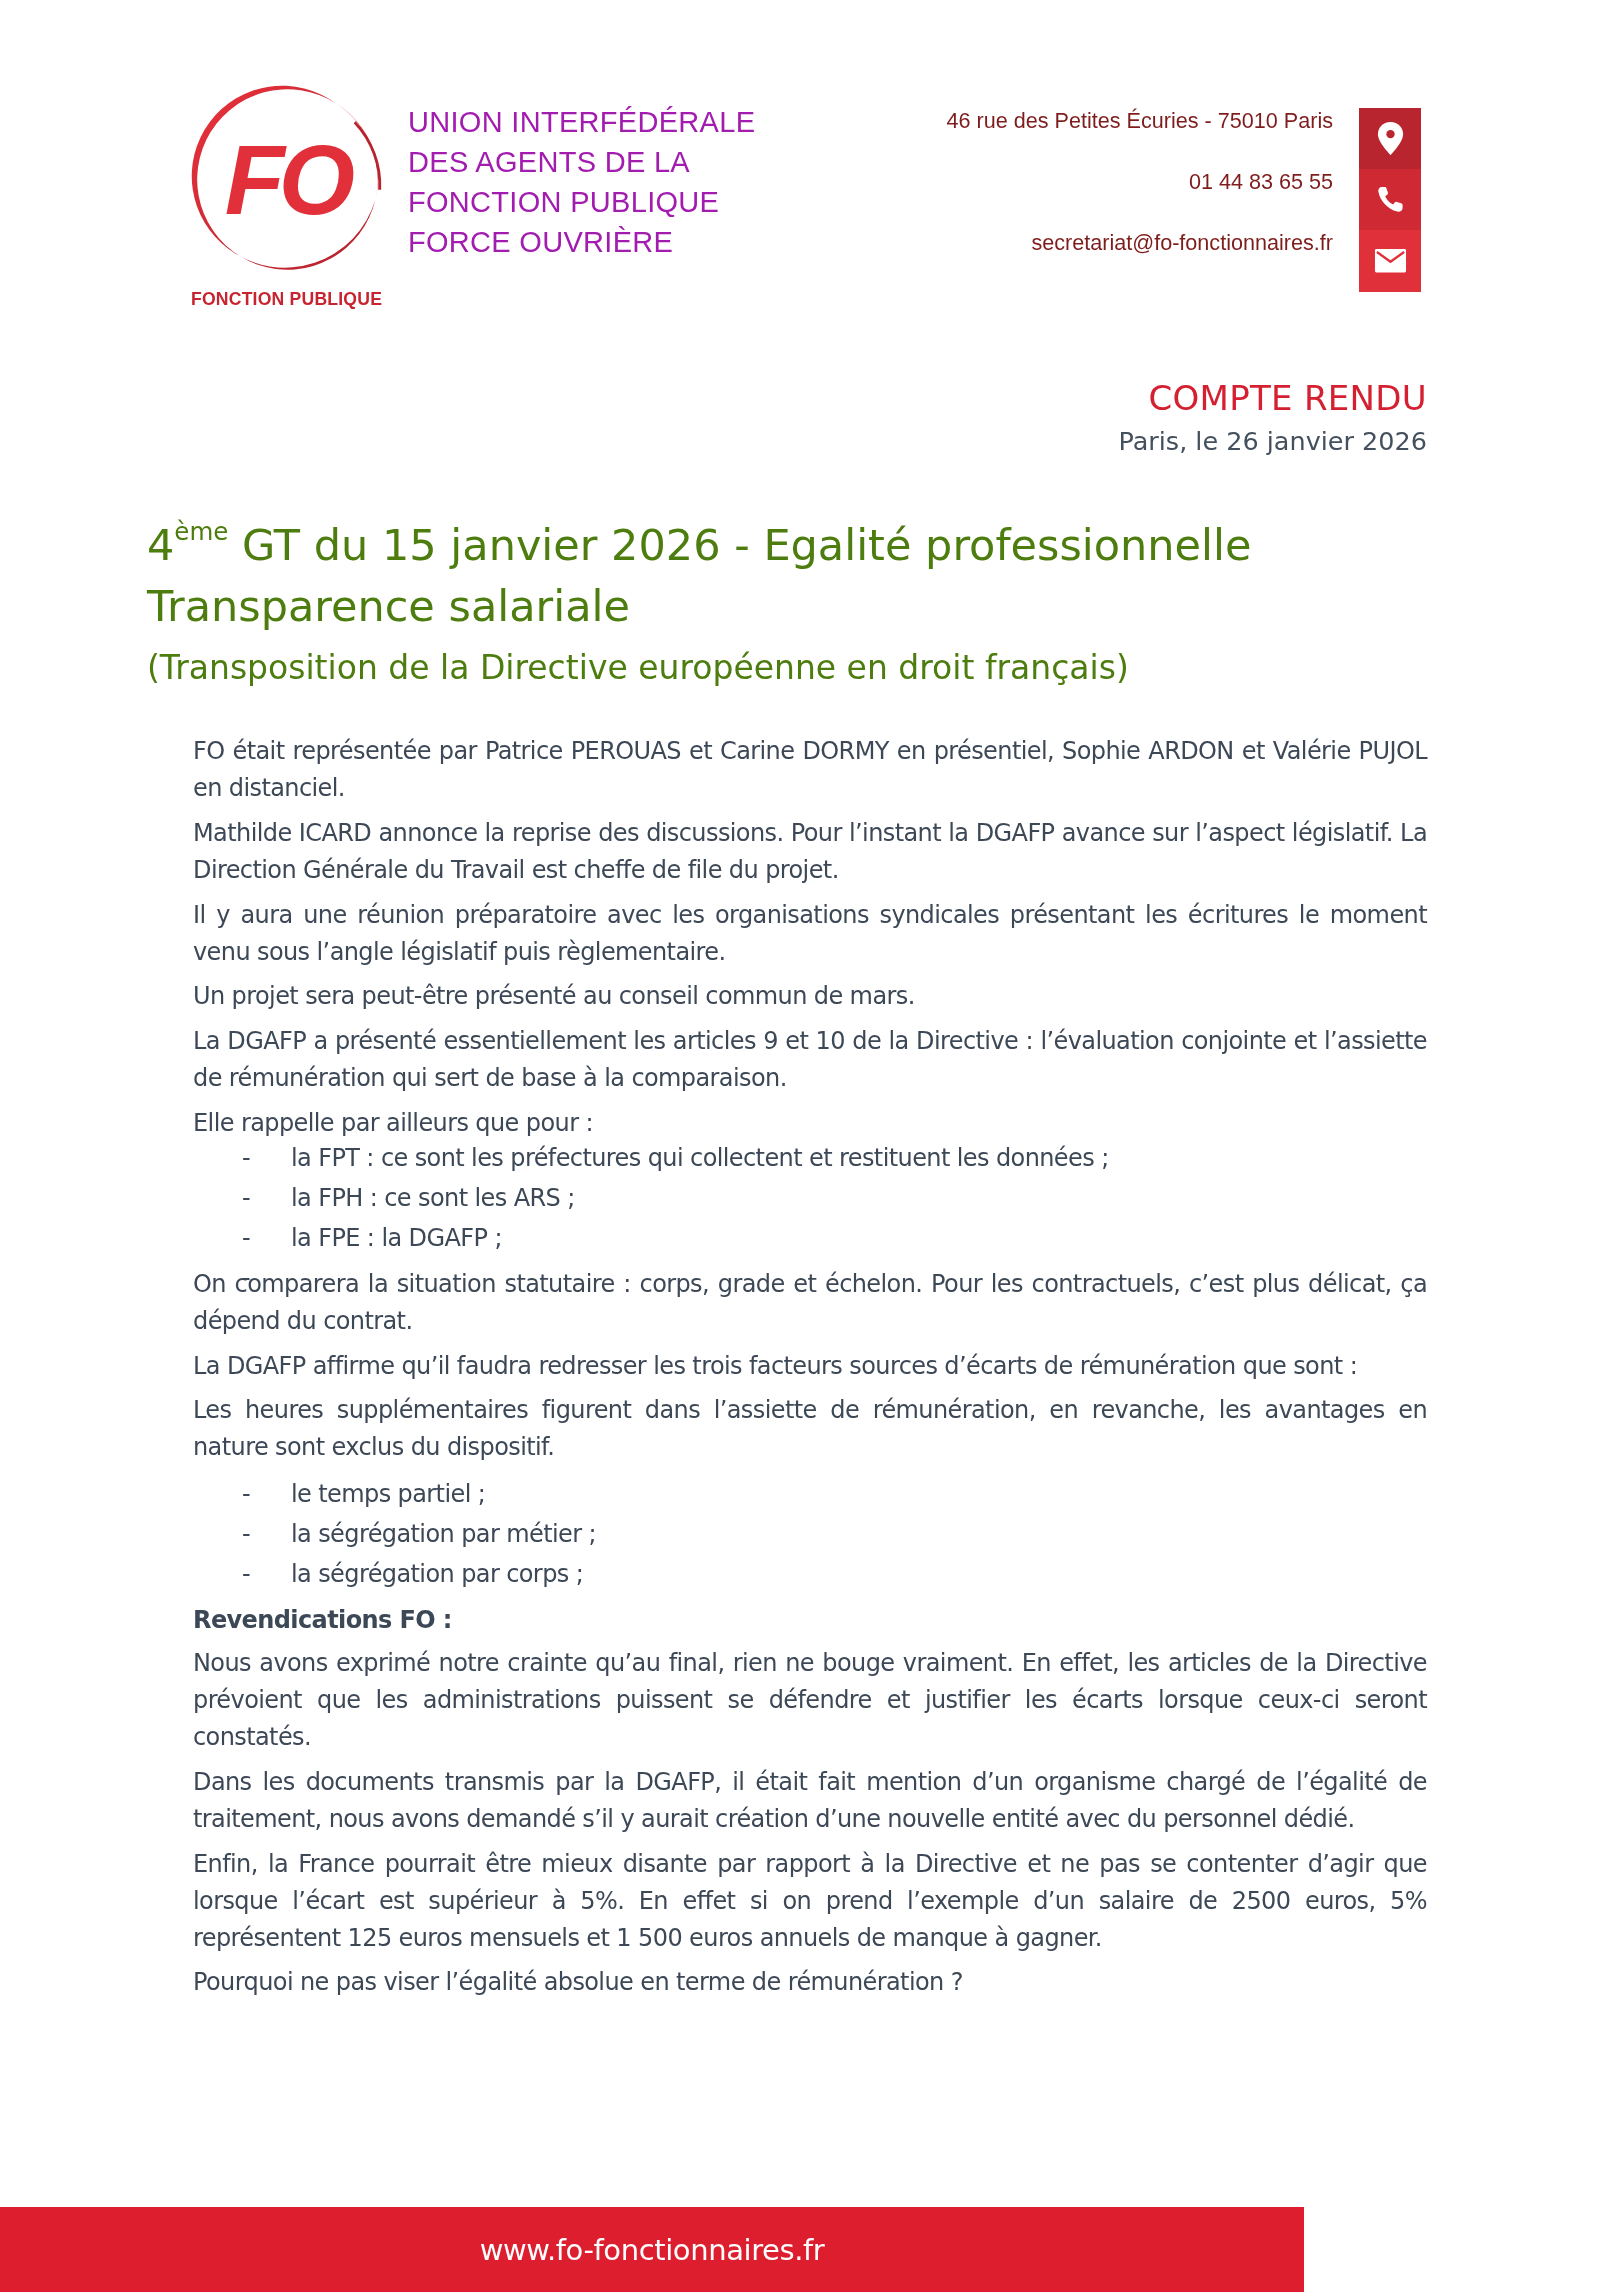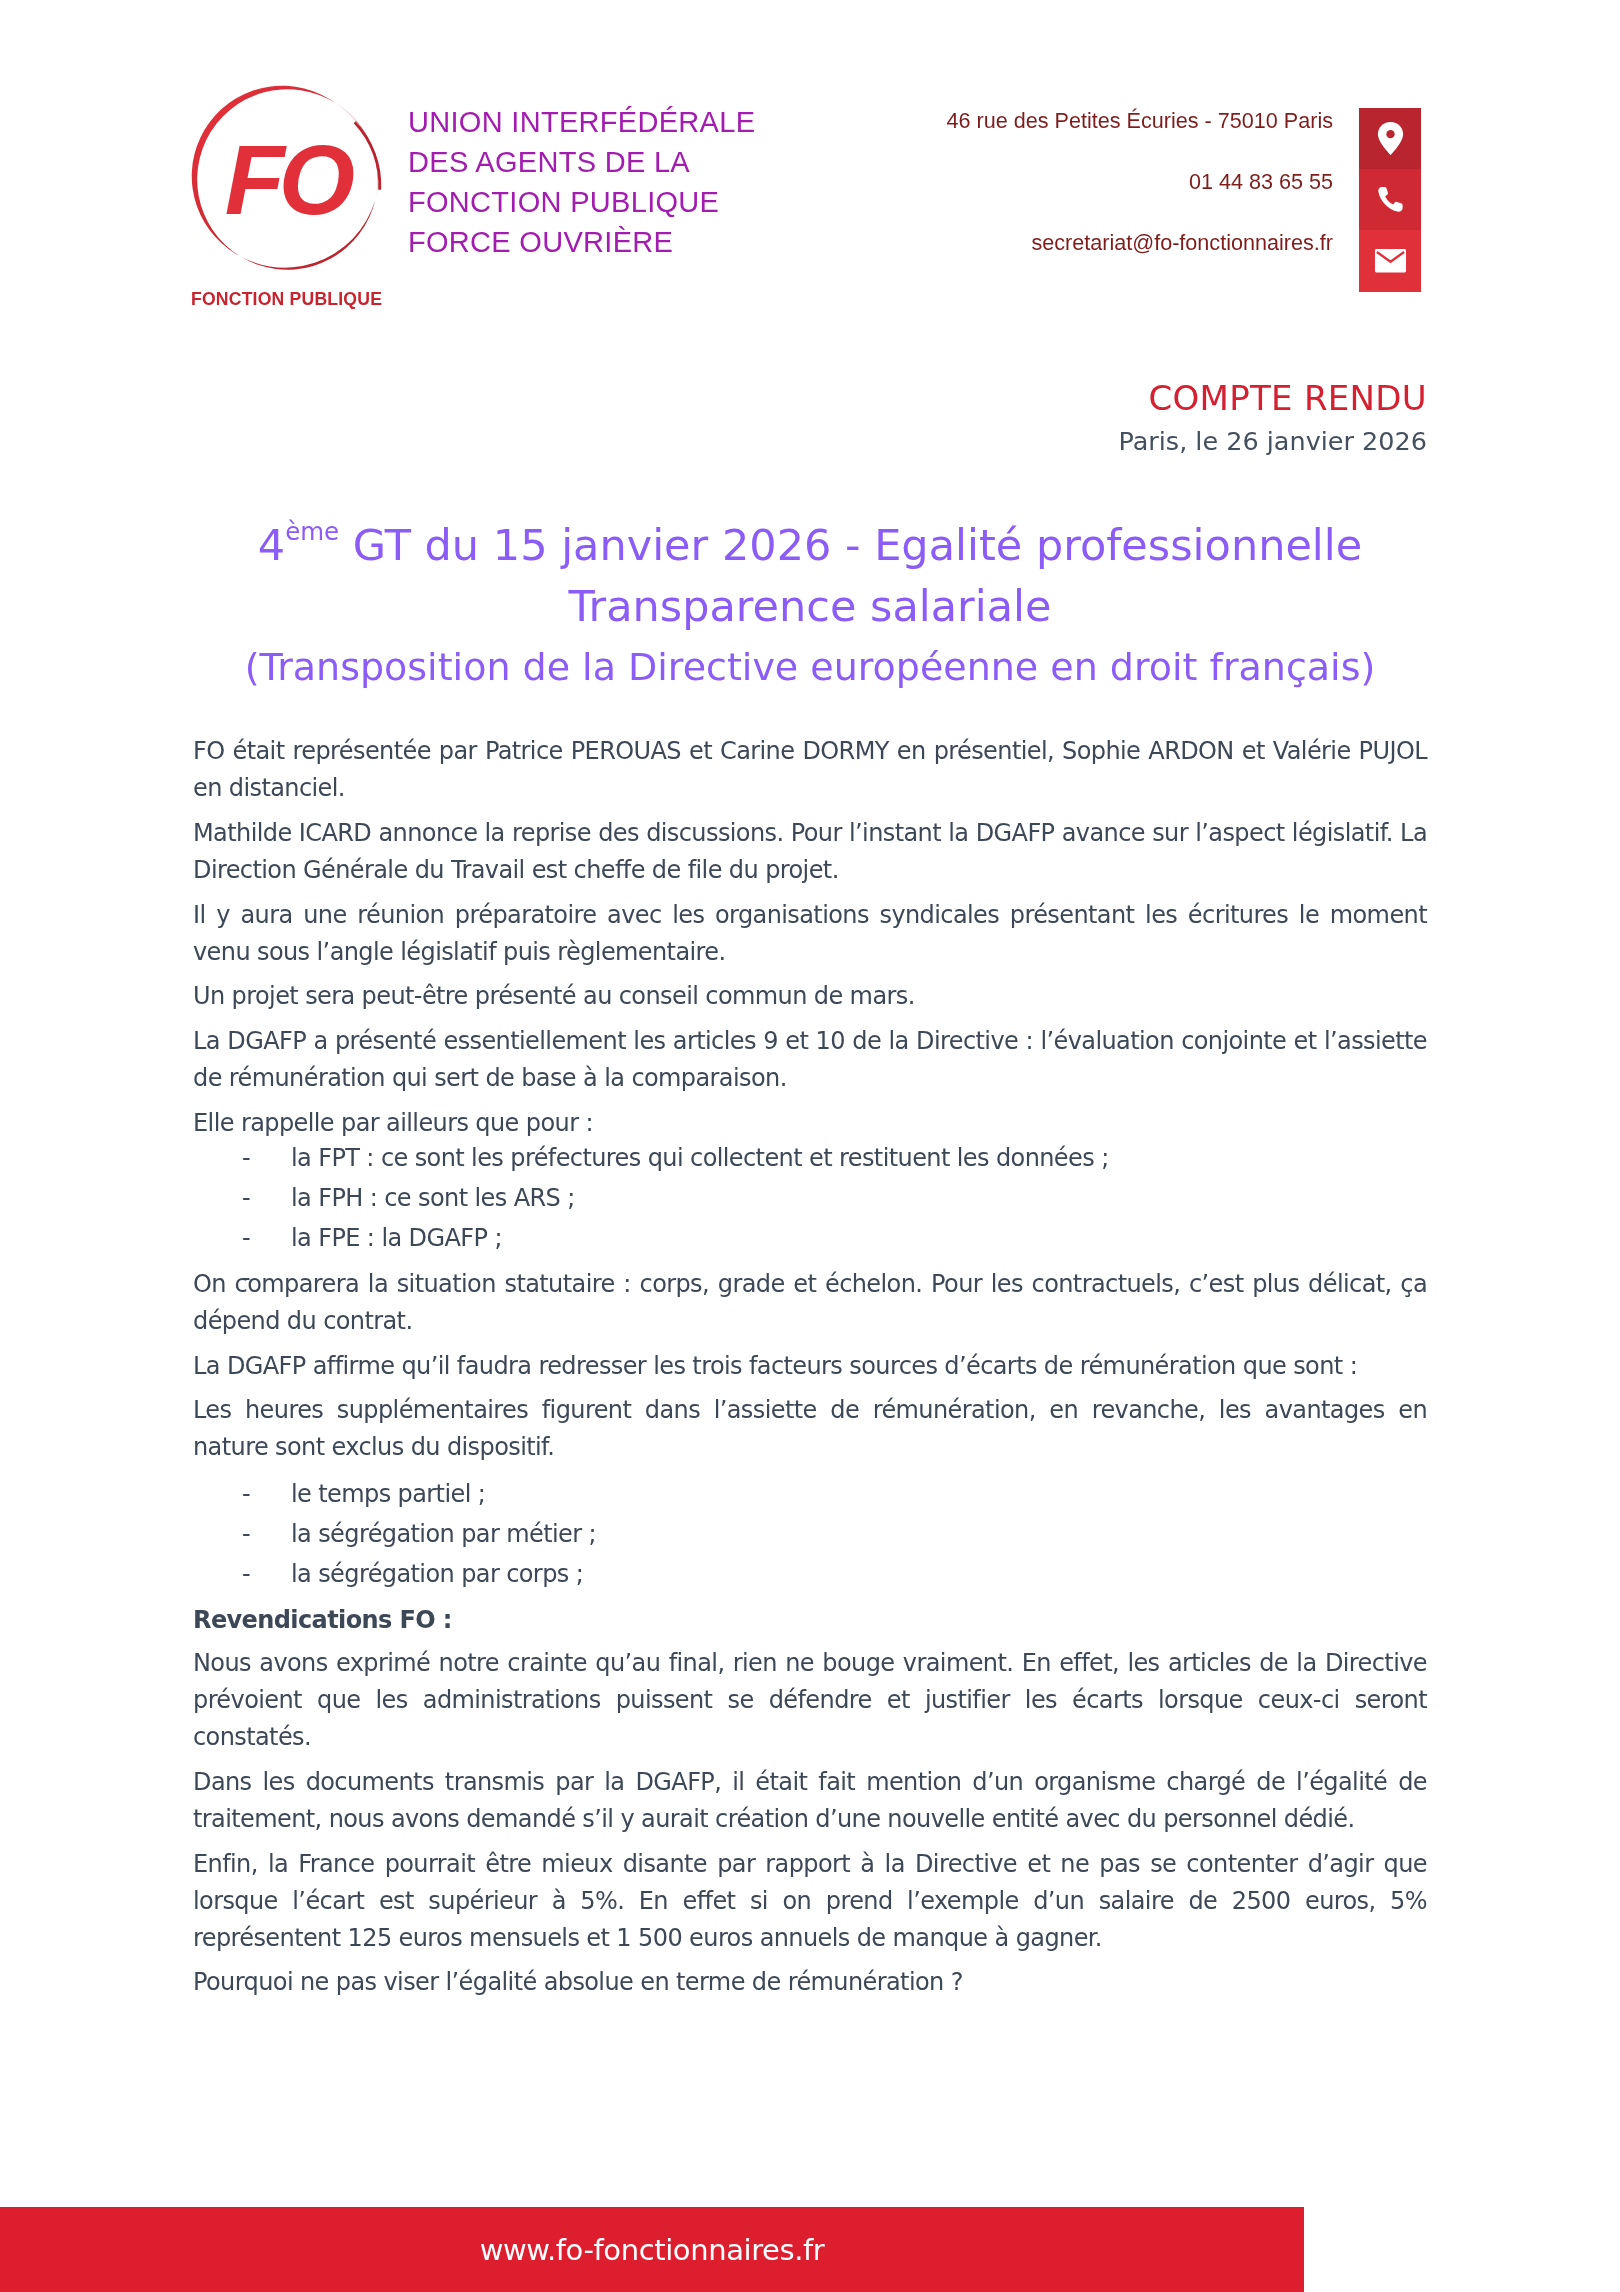--- a/index.html
+++ b/index.html
@@ -19,25 +19,25 @@
   .icon-col { position: absolute; left: 1359px; top: 108px; width: 62px; }
   .icon-cell { width: 62px; height: 61px; display: flex; align-items: center; justify-content: center; }
   .icon-cell.c1 { background: #b9252e; }
   .icon-cell.c2 { background: #cf2a34; }
   .icon-cell.c3 { background: #e0303a; height: 62px; }
 
   
   .report-type { position: absolute; right: 193px; top: 378px; font-family: "DejaVu Sans", sans-serif; font-size: 34px; color: #d42030; letter-spacing: 0.3px; }
   .report-date { position: absolute; right: 193px; top: 426px; font-family: "DejaVu Sans", sans-serif; font-size: 25.5px; color: #44505e; }
 
-  .title-block { position: absolute; left: 147px; width: 1326px; top: 515px; text-align: center; color: #8b5cf6; font-family: "DejaVu Sans", sans-serif; }
+  .title-block { position: absolute; left: 147px; width: 1326px; top: 515px; color: #4d7c0f; font-family: "DejaVu Sans", sans-serif; }
   .title-line1 { font-size: 43px; line-height: 61px; }
   .title-line1 sup { font-size: 24.5px; vertical-align: 19.6px; line-height: 0; }
   .title-line2 { font-size: 43px; line-height: 61px; }
-  .title-line3 { font-size: 38px; line-height: 61px; }
+  .title-line3 { font-size: 33px; line-height: 61px; }
 
   
   .body { position: absolute; left: 193px; top: 733px; width: 1234px; font-family: "DejaVu Sans", sans-serif; font-size: 24px; line-height: 37px; color: #3d4857; letter-spacing: -0.6px; }
   .body p { margin: 0 0 7.8px 0; text-align: justify; }
   .body ul { list-style: none; margin: 0 0 7.8px 0; padding: 0; }
   .body li { position: relative; padding-left: 98px; line-height: 40px; }
   .body li .dash { position: absolute; left: 49px; top: 0; }
   .body .heading { font-weight: bold; margin: 3.9px 0 5.9px 0; }
 
   

